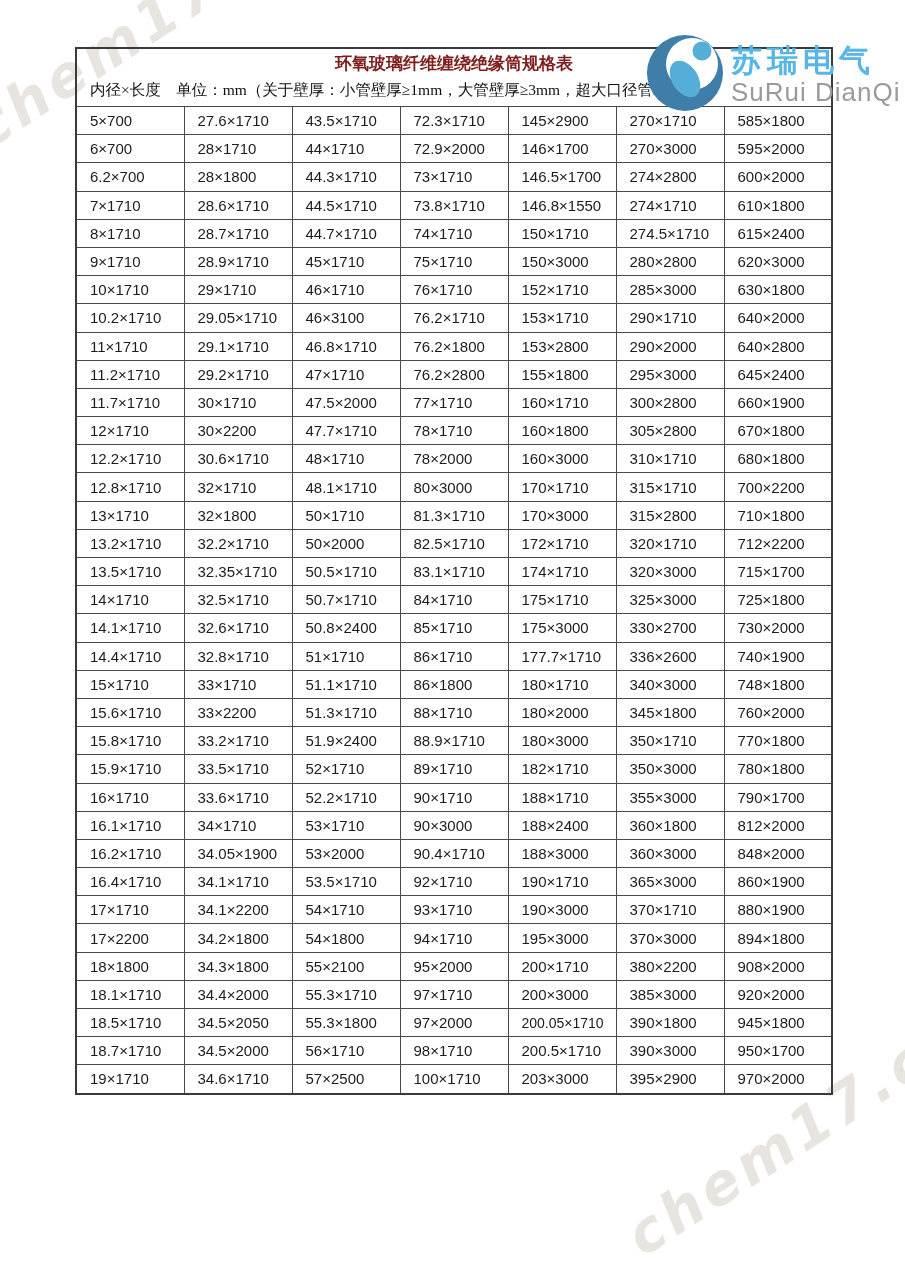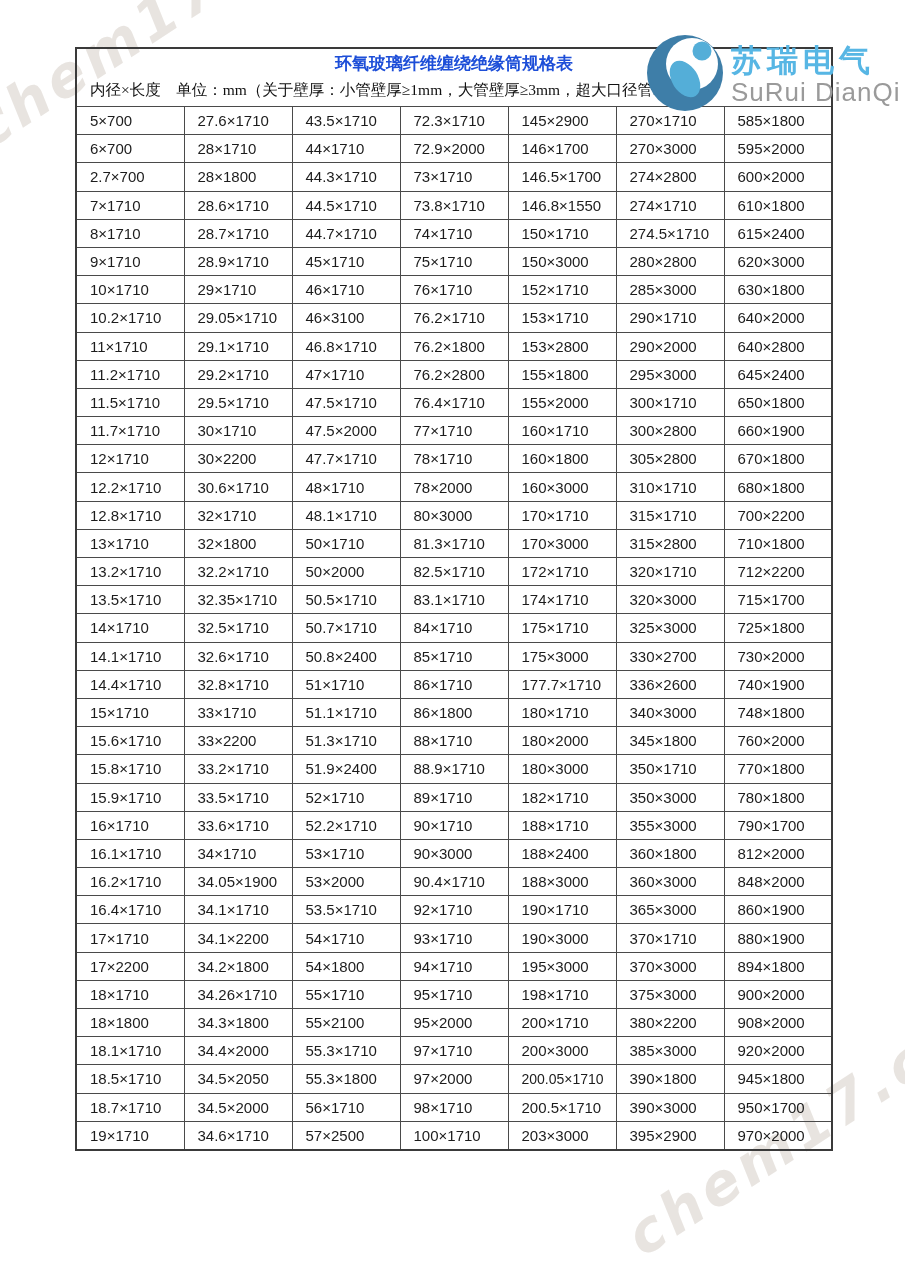--- a/index.html
+++ b/index.html
@@ -25,21 +25,21 @@
     position:absolute;left:75px;top:47px;width:758px;z-index:1;
     border-collapse:collapse;table-layout:fixed;
     background:transparent;
   }
   table.spec-table th{
     border:2px solid #3a3a3a;border-bottom:1px solid #4a4a4a;
     padding:0;font-weight:normal;background:transparent;
   }
   .tbl-title{
     height:27px;line-height:29px;text-align:center;
-    font-family:"Liberation Serif", serif;font-weight:700;font-size:17px;color:#1d4ed8;
+    font-family:"Liberation Serif", serif;font-weight:700;font-size:17px;color:#7f1d1d;
   }
   .tbl-sub{
     height:30px;line-height:28px;text-align:left;padding-left:13px;
     font-family:"Liberation Serif", serif;font-size:15.5px;color:#111;
     white-space:nowrap;
   }
   table.spec-table td{
     border:1px solid #4a4a4a;
     height:27.2px;padding:0 2px 0 13px;
     font-size:15px;color:#1c1c1c;
@@ -93,21 +93,21 @@
       <tr>
         <td>6×700</td>
         <td>28×1710</td>
         <td>44×1710</td>
         <td>72.9×2000</td>
         <td>146×1700</td>
         <td>270×3000</td>
         <td>595×2000</td>
       </tr>
       <tr>
-        <td>2.7×700</td>
+        <td>6.2×700</td>
         <td>28×1800</td>
         <td>44.3×1710</td>
         <td>73×1710</td>
         <td>146.5×1700</td>
         <td>274×2800</td>
         <td>600×2000</td>
       </tr>
       <tr>
         <td>7×1710</td>
         <td>28.6×1710</td>
@@ -165,29 +165,20 @@
       <tr>
         <td>11.2×1710</td>
         <td>29.2×1710</td>
         <td>47×1710</td>
         <td>76.2×2800</td>
         <td>155×1800</td>
         <td>295×3000</td>
         <td>645×2400</td>
       </tr>
       <tr>
-        <td>11.5×1710</td>
-        <td>29.5×1710</td>
-        <td>47.5×1710</td>
-        <td>76.4×1710</td>
-        <td>155×2000</td>
-        <td>300×1710</td>
-        <td>650×1800</td>
-      </tr>
-      <tr>
         <td>11.7×1710</td>
         <td>30×1710</td>
         <td>47.5×2000</td>
         <td>77×1710</td>
         <td>160×1710</td>
         <td>300×2800</td>
         <td>660×1900</td>
       </tr>
       <tr>
         <td>12×1710</td>
@@ -352,29 +343,20 @@
         <td>880×1900</td>
       </tr>
       <tr>
         <td>17×2200</td>
         <td>34.2×1800</td>
         <td>54×1800</td>
         <td>94×1710</td>
         <td>195×3000</td>
         <td>370×3000</td>
         <td>894×1800</td>
-      </tr>
-      <tr>
-        <td>18×1710</td>
-        <td>34.26×1710</td>
-        <td>55×1710</td>
-        <td>95×1710</td>
-        <td>198×1710</td>
-        <td>375×3000</td>
-        <td>900×2000</td>
       </tr>
       <tr>
         <td>18×1800</td>
         <td>34.3×1800</td>
         <td>55×2100</td>
         <td>95×2000</td>
         <td>200×1710</td>
         <td>380×2200</td>
         <td>908×2000</td>
       </tr>

